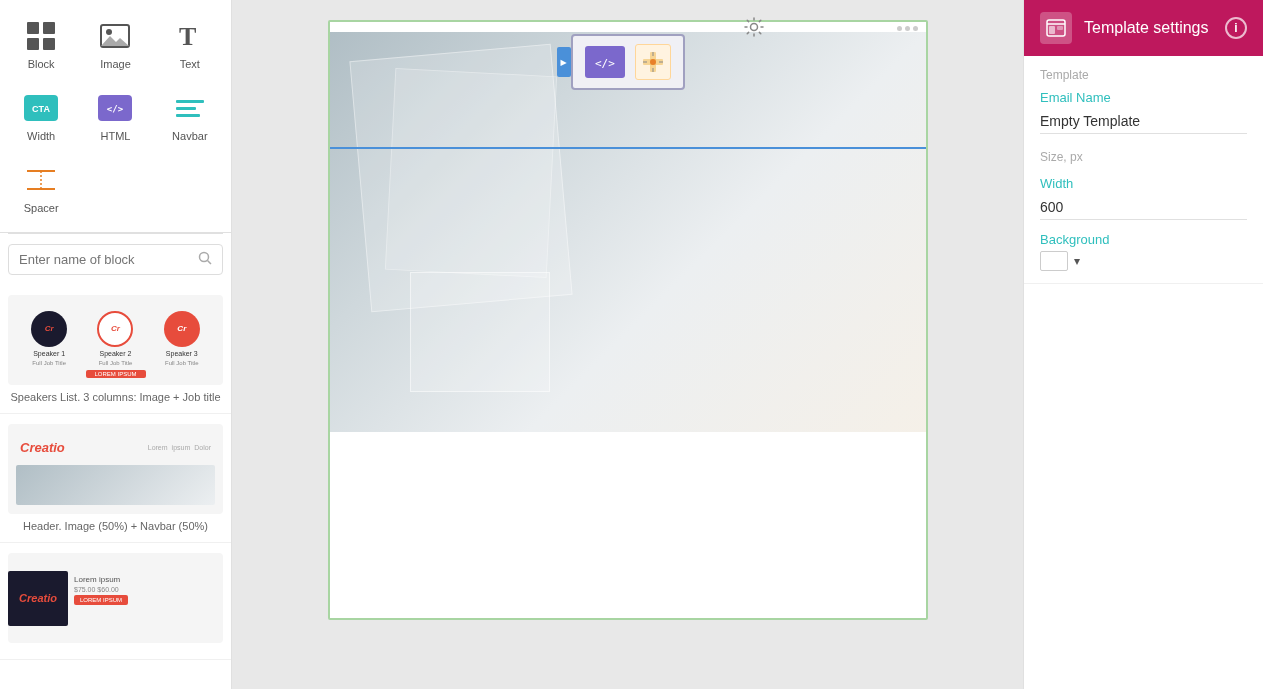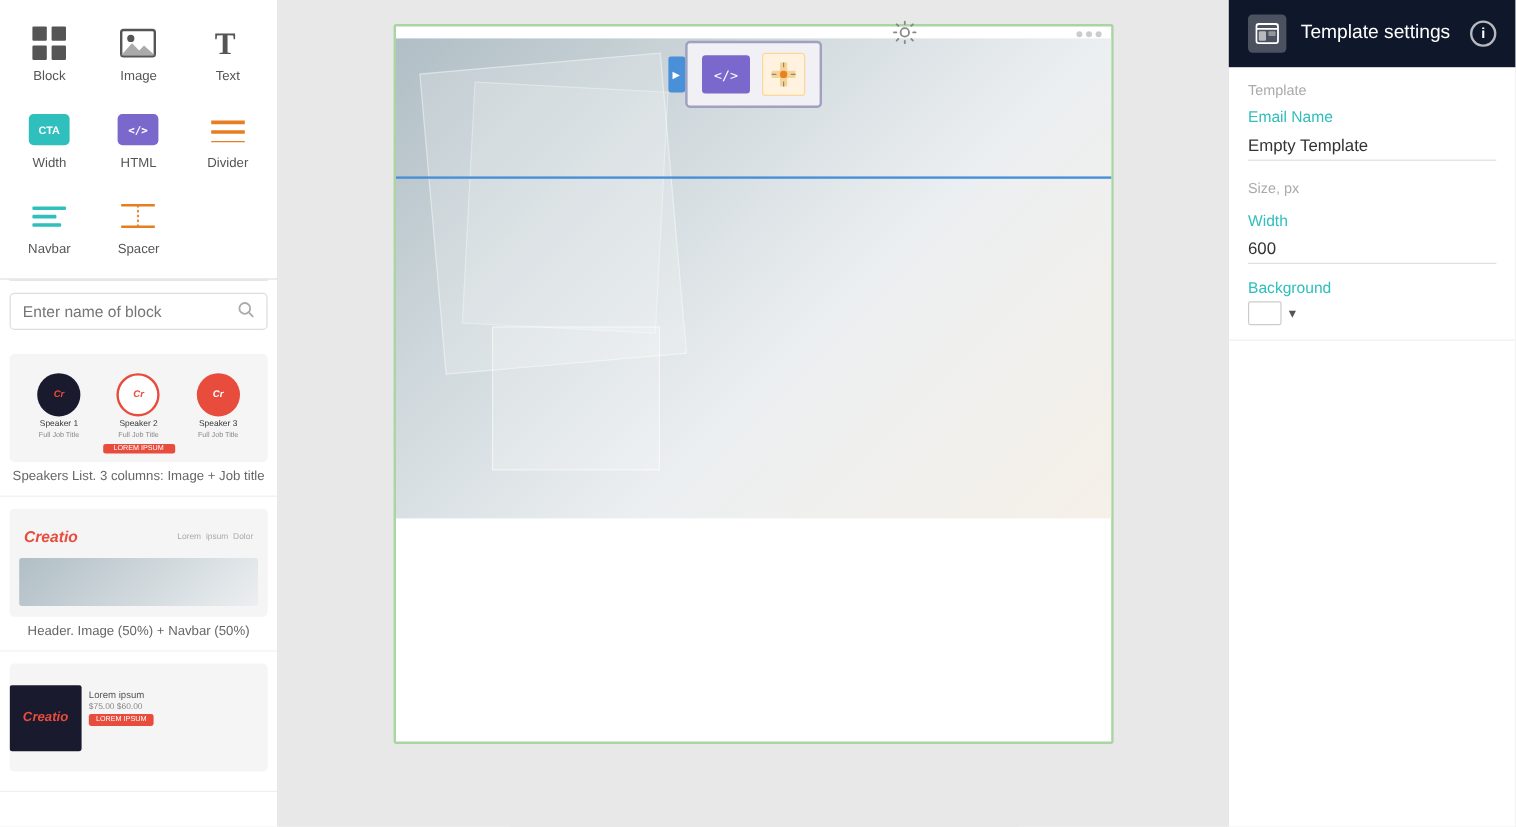--- a/index.html
+++ b/index.html
@@ -324,21 +324,21 @@
     
     .right-panel {
       width: 240px;
       background: #fff;
       border-left: 1px solid #e0e0e0;
       flex-shrink: 0;
       display: flex;
       flex-direction: column;
     }
     .panel-header {
-      background: #0f172a;
+      background: #be185d;
       color: white;
       display: flex;
       align-items: center;
       padding: 0 16px;
       height: 56px;
       gap: 12px;
     }
     .panel-header-icon {
       width: 32px;
       height: 32px;
@@ -481,30 +481,20 @@
     <div class="component-item">
       <div class="component-icon">
         <svg width="36" height="28" viewBox="0 0 36 28">
           <rect x="1" y="1" width="34" height="26" rx="4" fill="#7b68cc"></rect>
           <text x="18" y="18" font-size="9" text-anchor="middle" fill="white" font-weight="bold" font-family="monospace">&lt;/&gt;</text>
         </svg>
       </div>
       <span class="component-label">HTML</span>
     </div>
 
-    <div class="component-item">
-      <div class="component-icon">
-        <svg width="32" height="28" viewBox="0 0 32 28">
-          <line x1="2" y1="8" x2="30" y2="8" stroke="#e67e22" stroke-width="3"></line>
-          <line x1="2" y1="16" x2="30" y2="16" stroke="#e67e22" stroke-width="3"></line>
-          <line x1="2" y1="24" x2="30" y2="24" stroke="#e67e22" stroke-width="1"></line>
-        </svg>
-      </div>
-      <span class="component-label">Divider</span>
-    </div>
 
     <div class="component-item">
       <div class="component-icon">
         <svg width="32" height="28" viewBox="0 0 32 28">
           <rect x="2" y="6" width="28" height="3" rx="1" fill="#2fbfbd"></rect>
           <rect x="2" y="13" width="20" height="3" rx="1" fill="#2fbfbd"></rect>
           <rect x="2" y="20" width="24" height="3" rx="1" fill="#2fbfbd"></rect>
         </svg>
       </div>
       <span class="component-label">Navbar</span>

